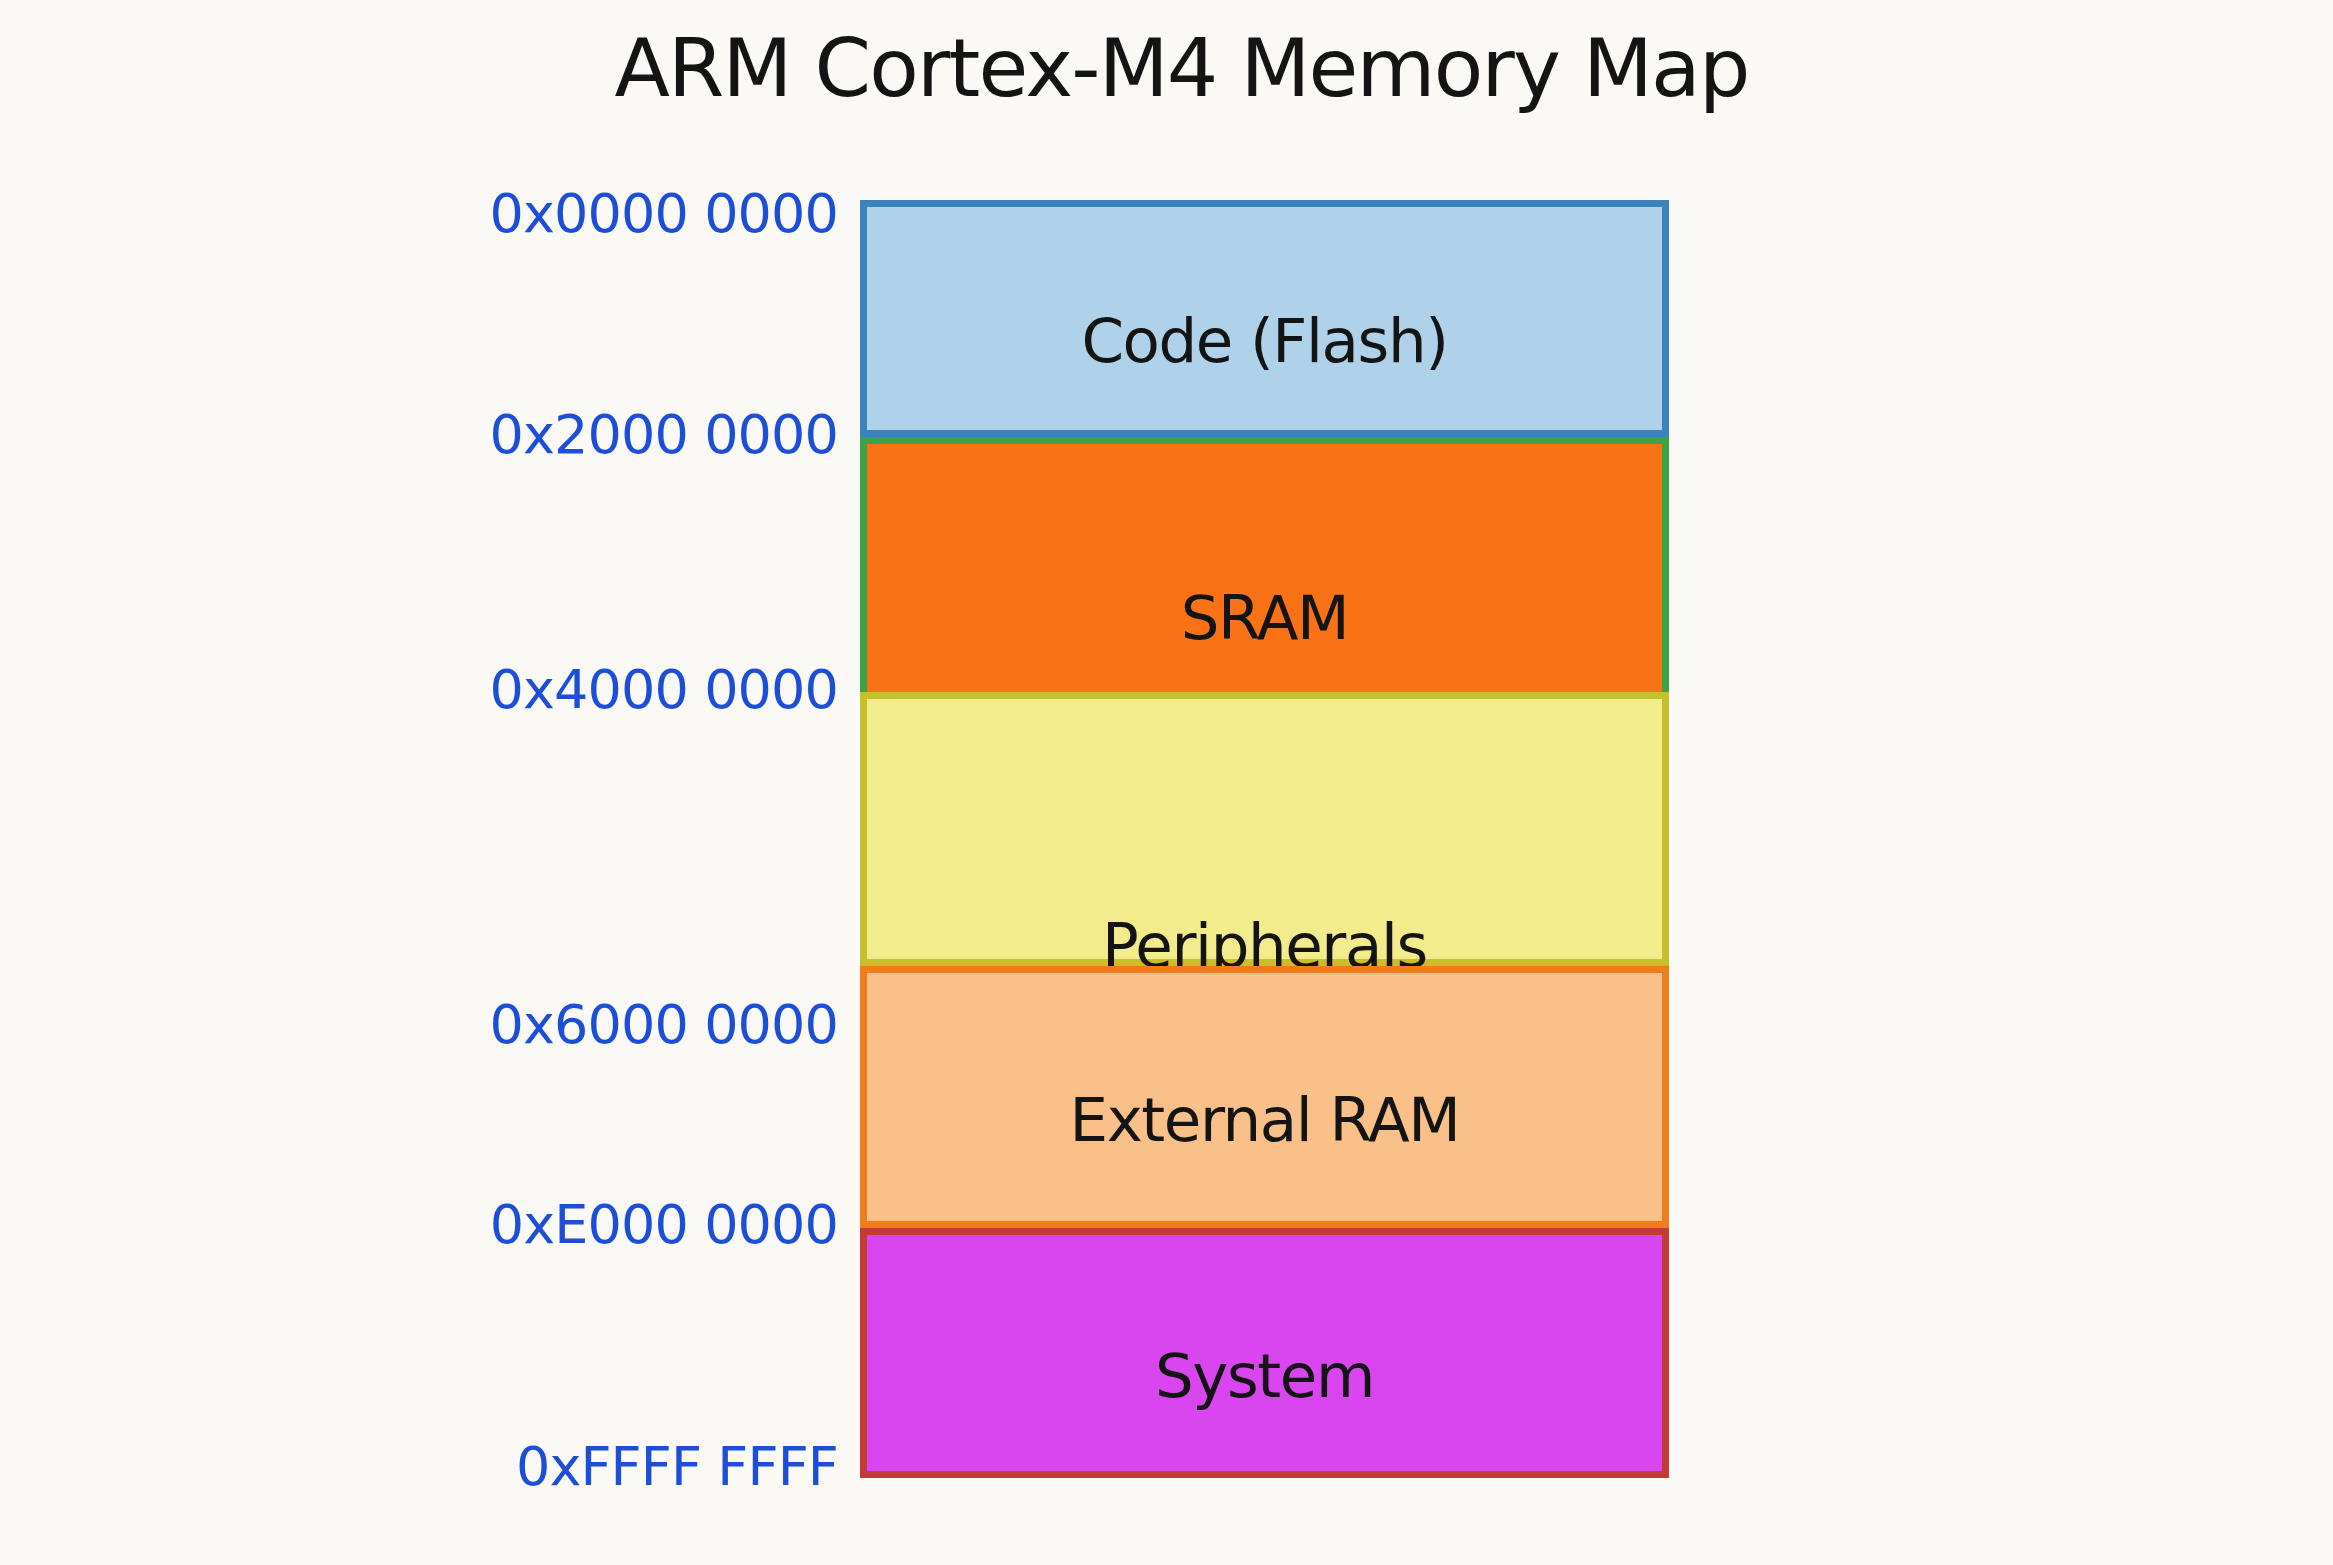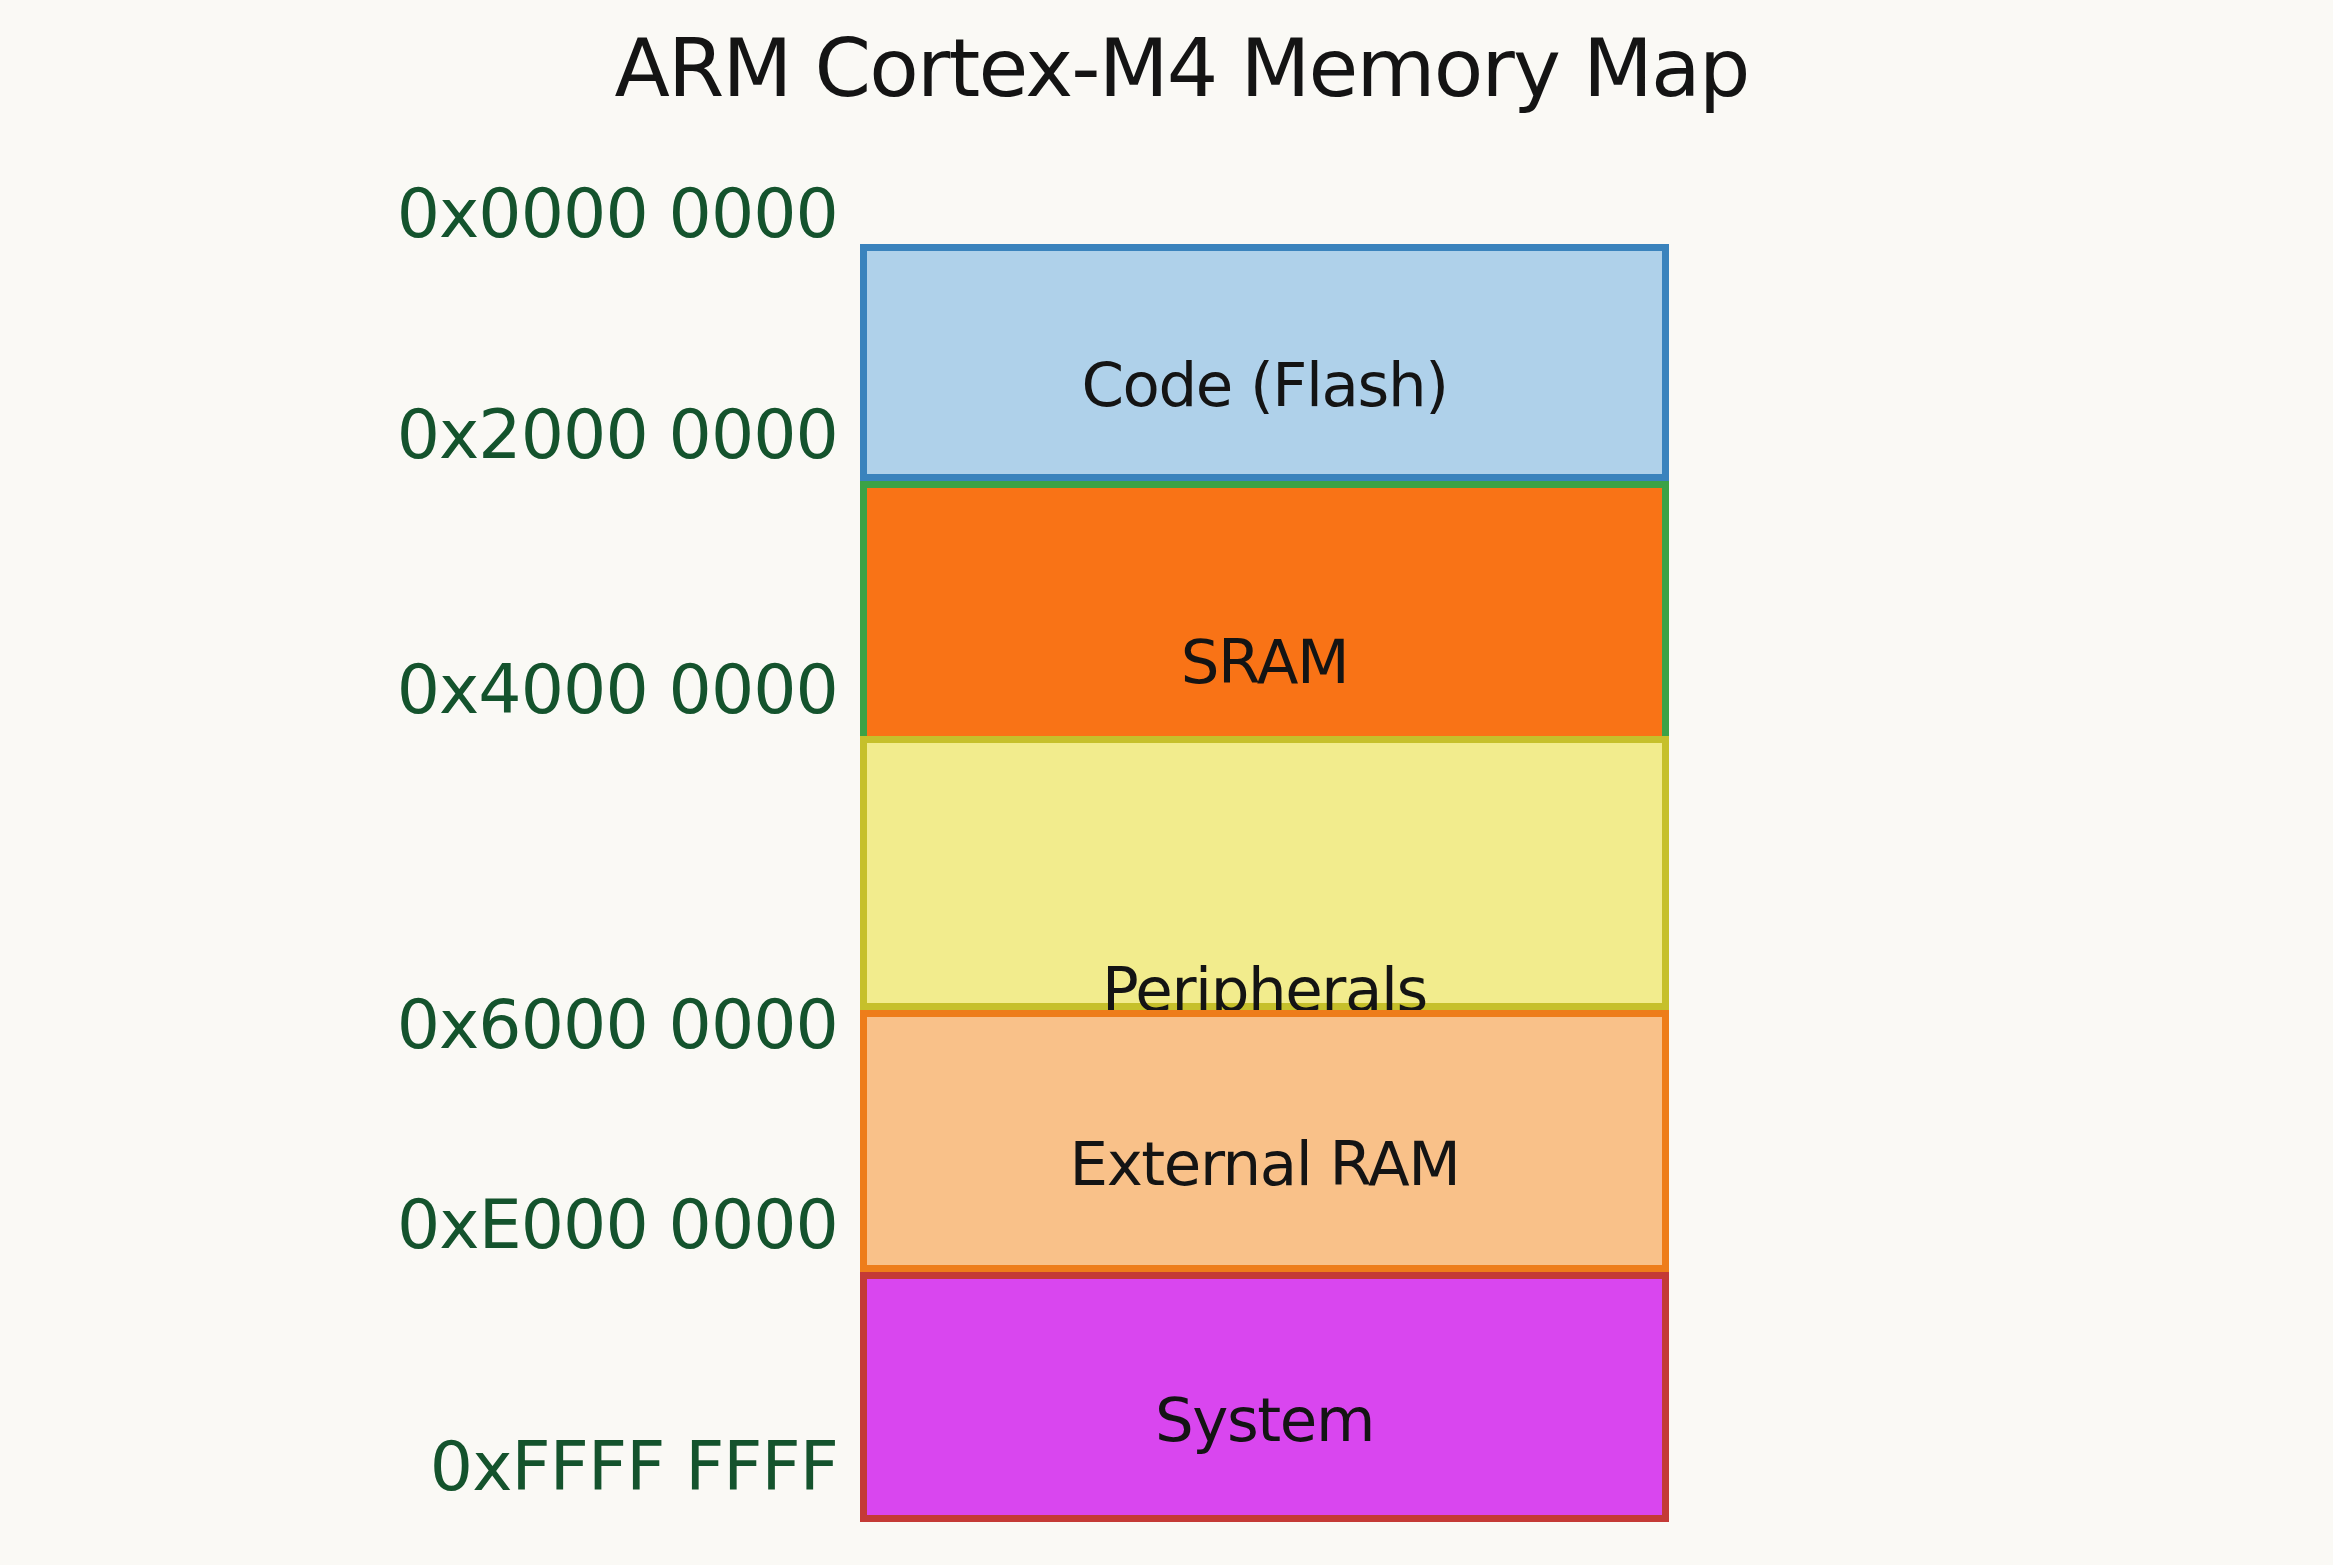--- a/index.html
+++ b/index.html
@@ -36,38 +36,37 @@
   .region {
     position: absolute;
     left: 860px;
     width: 809px;
     box-sizing: border-box;
     border-style: solid;
     border-width: 7.4px;
     display: flex;
     align-items: center;
     justify-content: center;
-    margin-top: 44px;
   }
   .region-label {
     font-size: 61px;
     font-weight: 400;
     letter-spacing: -1.4px;
     color: #141414;
     transform: translateY(22px);
     white-space: nowrap;
   }
   .addr-label {
     position: absolute;
     right: 1495px;
     transform: translateY(-50%);
-    font-size: 68px;
+    font-size: 54px;
     font-weight: 400;
     letter-spacing: -0.9px;
-    color: #14532d;
+    color: #1d4ed8;
     white-space: nowrap;
     text-align: right;
   }
 </style>
 </head>
 <body>
 
 <div id="canvas">
   <div class="diagram-title">ARM Cortex-M4 Memory Map</div>
   <div id="diagram">

